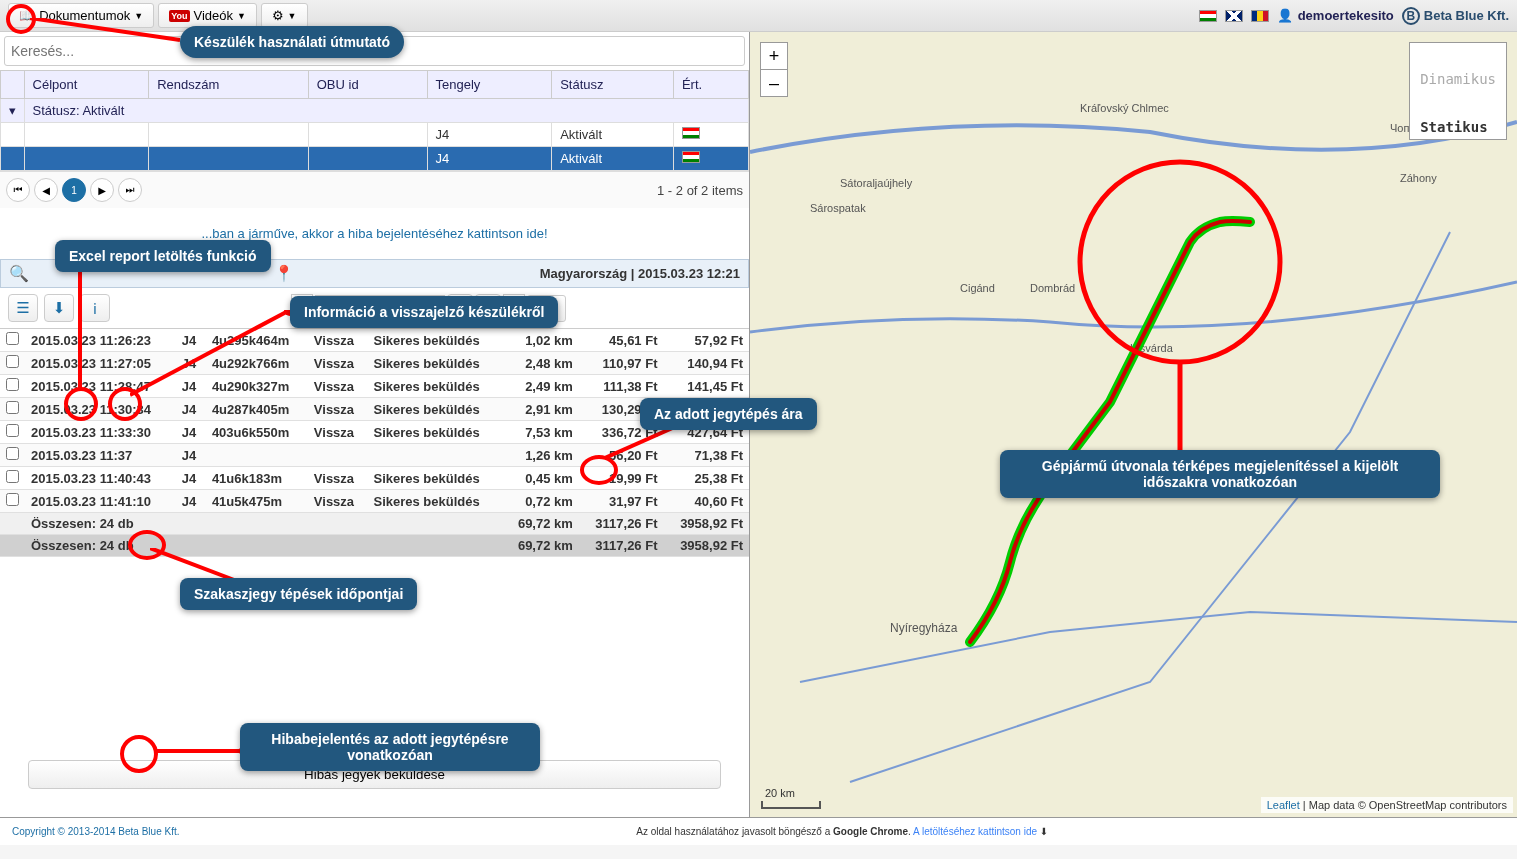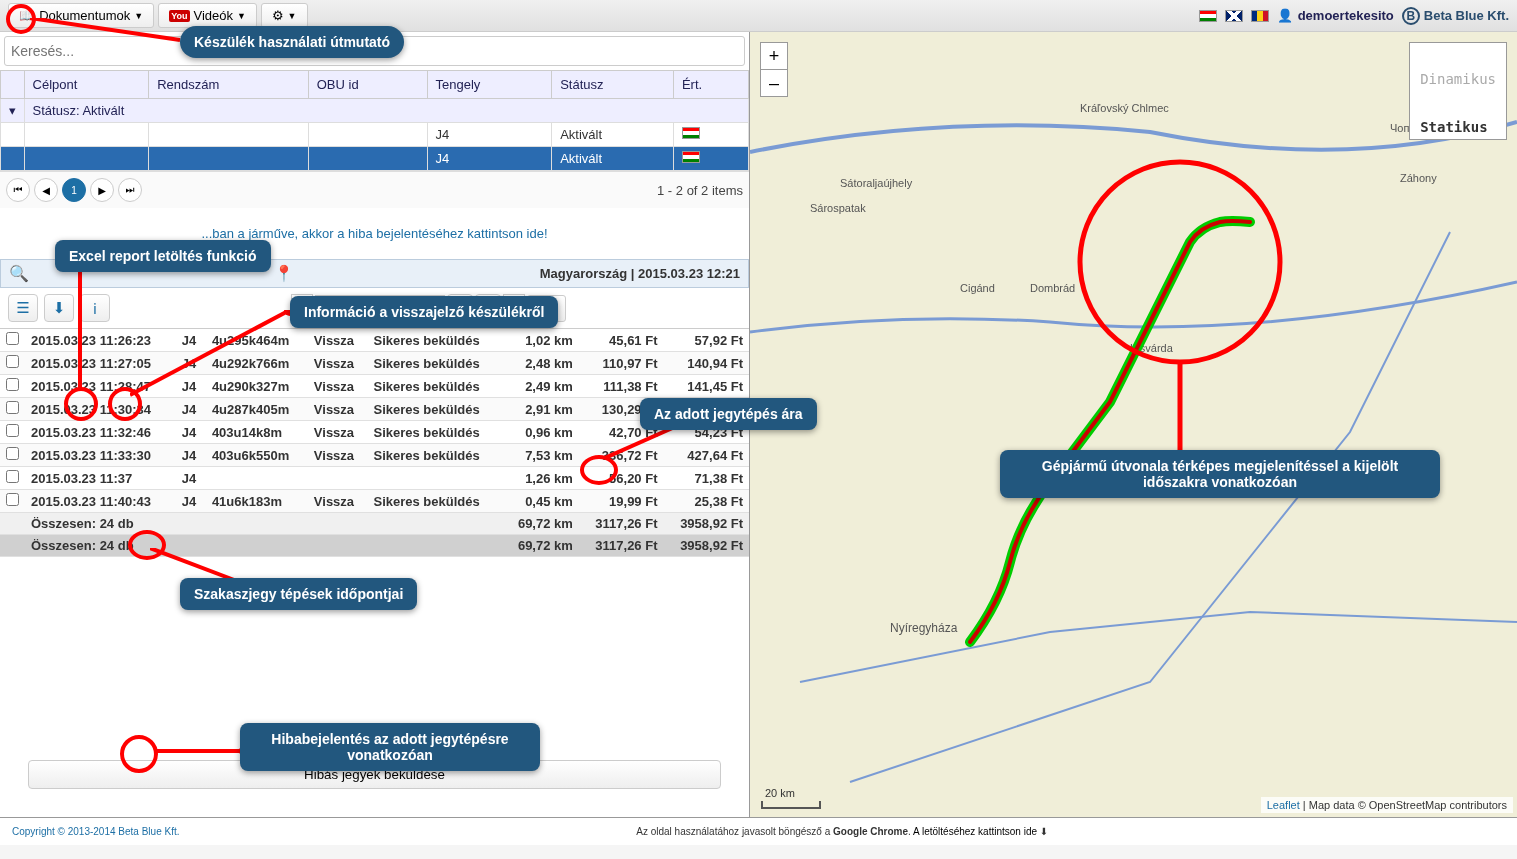--- a/index.html
+++ b/index.html
@@ -47,21 +47,21 @@
 .data-table .chk { width: 24px; text-align: center; }
 .data-table .dt { font-weight: bold; }
 .data-table .km,.data-table .ft,.data-table .ft2 { font-weight: bold; text-align: right; }
 .data-table tr:nth-child(even) { background: #fafafa; }
 .sum-row td { font-weight: bold; background: #f0f0f0; }
 .sum-row2 td { font-weight: bold; background: #d0d0d0; }
 .err-btn { margin: 28px; padding: 6px 12px; border: 1px solid #ccc; border-radius: 4px; background: linear-gradient(#fff,#eee); cursor: pointer; }
 .footer { height: 28px; background: #fff; border-top: 1px solid #999; display: flex; align-items: center; padding: 0 12px; font-size: 10px; }
 .footer .copy { color: #1d6fa5; }
 .footer .mid { flex: 1; text-align: center; }
-.footer a { color: #000000; text-decoration: none; }
+.footer a { color: #3b82f6; text-decoration: none; }
 
 .map-zoom { position: absolute; top: 10px; left: 10px; }
 .map-zoom button { display: block; width: 28px; height: 28px; border: 1px solid #999; background: #fff; font-size: 18px; cursor: pointer; margin-bottom: -1px; }
 .map-mode { position: absolute; top: 10px; right: 10px; border: 1px solid #999; background: #fff; }
 .map-mode div { padding: 4px 10px; font-family: monospace; font-size: 14px; cursor: pointer; margin-top: 24px; }
 .map-mode .dim { color: #aaa; }
 .map-mode .active { font-weight: bold; }
 .map-attr { position: absolute; bottom: 4px; right: 4px; background: rgba(255,255,255,0.8); padding: 2px 6px; font-size: 11px; }
 .map-attr a { color: #1d6fa5; }
 .map-scale { position: absolute; bottom: 8px; left: 11px; border: 2px solid #555; border-top: none; width: 60px; height: 8px; }
@@ -216,31 +216,20 @@
               <td class="dt">J4</td>
               <td class="dt">4u287k405m</td>
     <td class="dt">Vissza</td>
               <td class="dt">Sikeres beküldés</td>
     <td class="km">2,91 km</td>
               <td class="ft">130,29 Ft</td>
               <td class="ft2">165,47 Ft</td>
             </tr>
             <tr>
               <td class="chk"><input type="checkbox" style=""></td>
-    <td class="dt">2015.03.23 11:32:46</td>
-              <td class="dt">J4</td>
-              <td class="dt">403u14k8m</td>
-    <td class="dt">Vissza</td>
-              <td class="dt">Sikeres beküldés</td>
-    <td class="km">0,96 km</td>
-              <td class="ft">42,70 Ft</td>
-              <td class="ft2">54,23 Ft</td>
-            </tr>
-            <tr>
-              <td class="chk"><input type="checkbox" style=""></td>
     <td class="dt">2015.03.23 11:33:30</td>
               <td class="dt">J4</td>
               <td class="dt">403u6k550m</td>
     <td class="dt">Vissza</td>
               <td class="dt">Sikeres beküldés</td>
     <td class="km">7,53 km</td>
               <td class="ft">336,72 Ft</td>
               <td class="ft2">427,64 Ft</td>
             </tr>
             <tr>
@@ -257,20 +246,31 @@
             <tr>
               <td class="chk"><input type="checkbox" style=""></td>
     <td class="dt">2015.03.23 11:40:43</td>
               <td class="dt">J4</td>
               <td class="dt">41u6k183m</td>
     <td class="dt">Vissza</td>
               <td class="dt">Sikeres beküldés</td>
     <td class="km">0,45 km</td>
               <td class="ft">19,99 Ft</td>
               <td class="ft2">25,38 Ft</td>
+            </tr>
+            <tr>
+              <td class="chk"><input type="checkbox" style=""></td>
+    <td class="dt">2015.03.23 11:41:10</td>
+              <td class="dt">J4</td>
+              <td class="dt">41u5k475m</td>
+    <td class="dt">Vissza</td>
+              <td class="dt">Sikeres beküldés</td>
+    <td class="km">0,72 km</td>
+              <td class="ft">31,97 Ft</td>
+              <td class="ft2">40,60 Ft</td>
             </tr>
             <tr class="sum-row">
               <td></td>
               <td colspan="5">Összesen: 24 db</td>
               <td class="km">69,72 km</td>
               <td class="ft">3117,26 Ft</td>
               <td class="ft2">3958,92 Ft</td>
             </tr>
             <tr class="sum-row2">
               <td></td>

